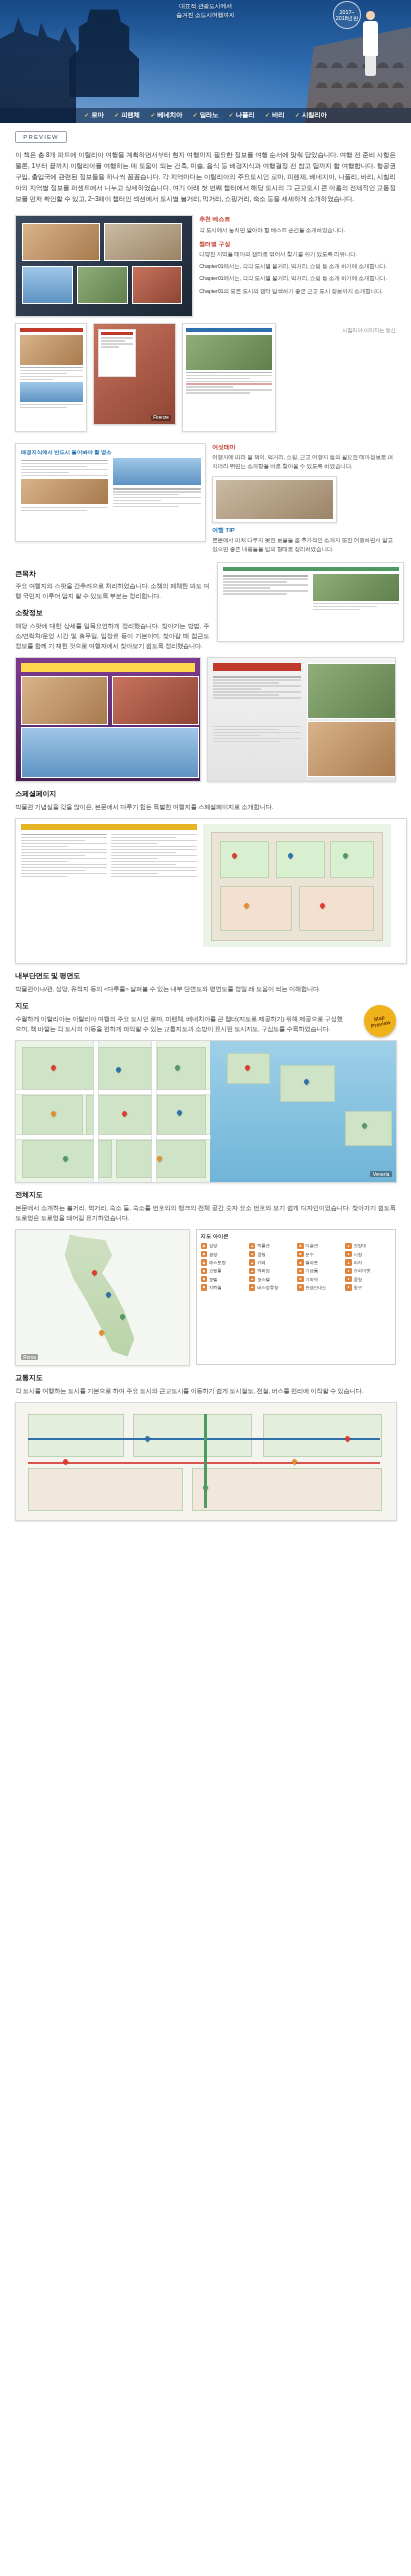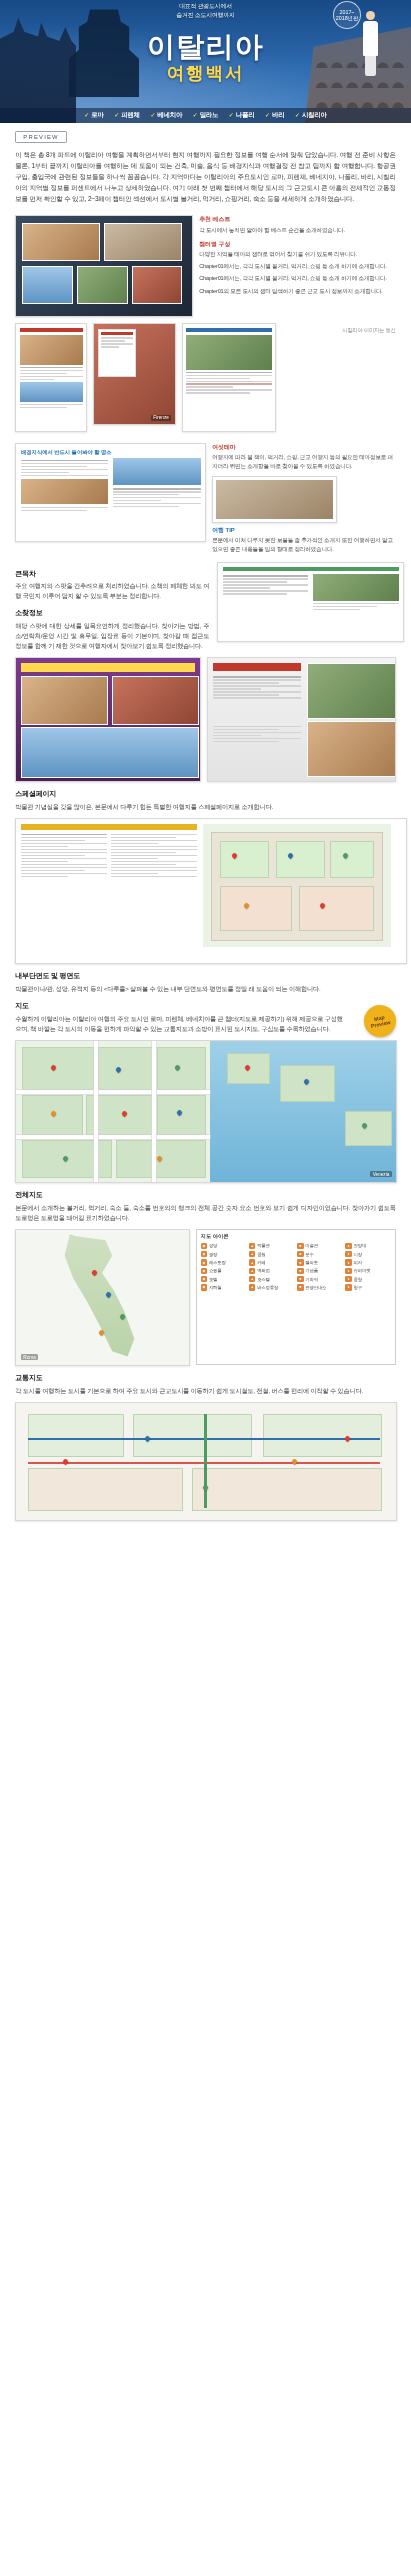--- a/index.html
+++ b/index.html
@@ -418,24 +418,20 @@
       <span>2017~</span>
       <span>2018년판</span>
     </div>
 
     <div class="hero-person">
       <div class="head"></div>
       <div class="body"></div>
       <div class="legs"></div>
     </div>
 
-    <div class="hero-title">
-      <div class="t1">이탈리아</div>
-      <div class="t2">여행백서</div>
-    </div>
 
     <div class="hero-cities">
       <span class="city-chip">
         <span class="chk">✓</span>
         <span>로마</span>
       </span>
       <span class="city-chip">
         <span class="chk">✓</span>
         <span>피렌체</span>
       </span>

